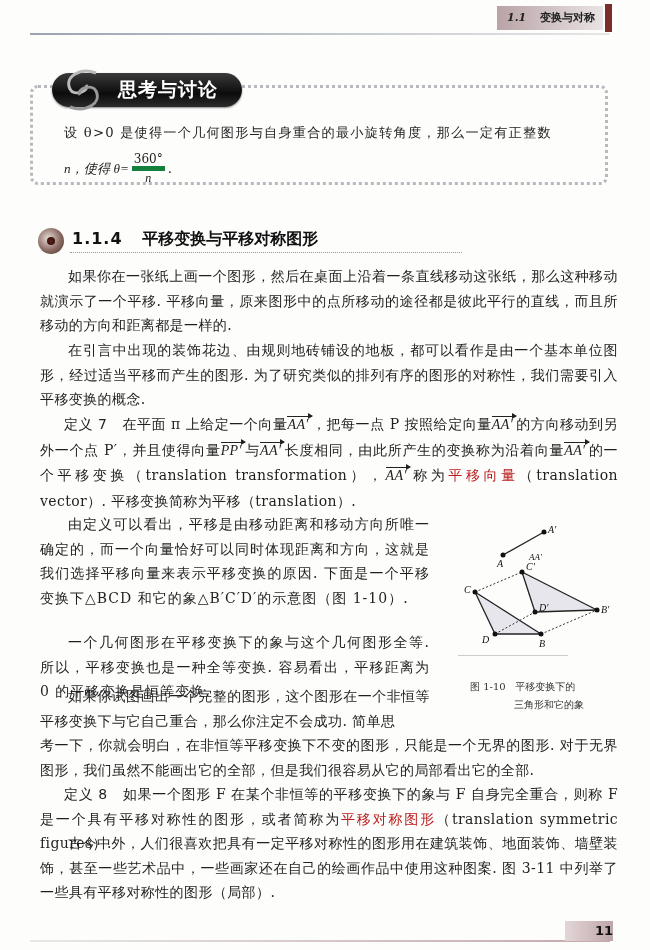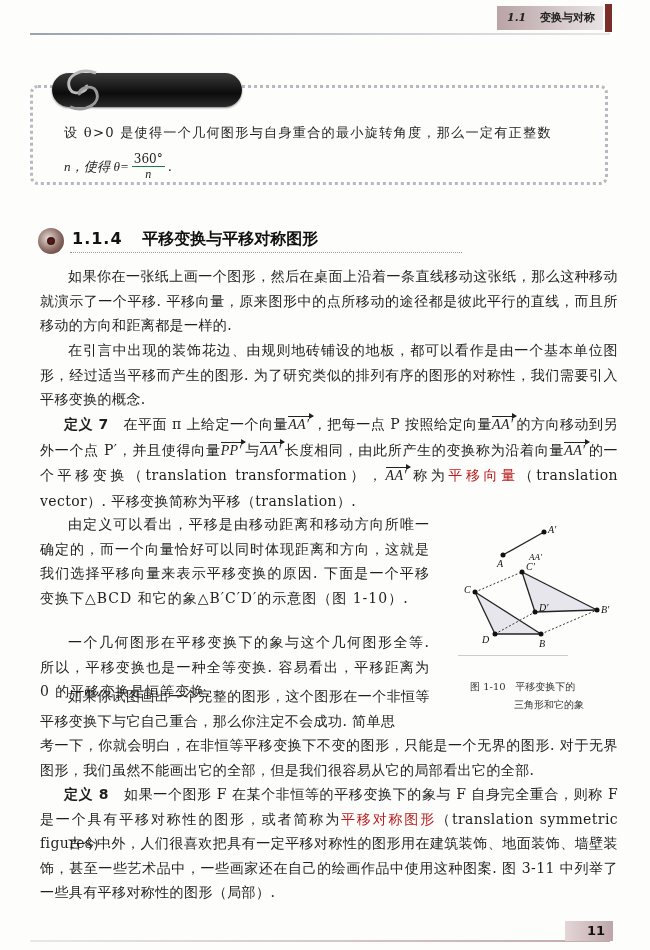--- a/index.html
+++ b/index.html
@@ -21,63 +21,64 @@
   .think-box { left: 30px; top: 85px; width: 578px; height: 100px;
     border: 3px dotted #b9b7bf; border-radius: 8px; box-sizing: border-box; }
   .think-badge { left: 52px; top: 73px; width: 190px; height: 34px; border-radius: 17px;
     background: linear-gradient(#3a3a3a, #0c0c0c 60%, #2b2b2b); box-shadow: 0 1px 2px #888; }
   .think-badge .swirl { position:absolute; left: 8px; top: -6px; width: 46px; height: 46px; }
   .think-badge .label { position:absolute; left: 66px; top: 4px; color:#fff; font-family:"DejaVu Sans", sans-serif;
     font-weight: bold; font-size: 19px; letter-spacing: 1px; }
   .think-text { left: 64px; top: 118px; width: 540px; font-size: 13.2px; line-height: 30px; letter-spacing: 1.2px; }
   .think-text2 { left: 64px; top: 152px; font-size: 13.2px; display:flex; align-items:center; }
   .frac { display:inline-flex; flex-direction:column; align-items:center; margin: 0 3px; font-size: 12px; line-height: 14px; }
-  .frac .top { border-bottom: 1px solid #15803d; padding: 0 2px; }
+  .frac .top { border-bottom: 5px solid #15803d; padding: 0 2px; }
   .ital { font-style: italic; font-family: "Liberation Serif", serif; }
 
   
   .sec-icon { left: 38px; top: 228px; width: 26px; height: 26px; border-radius: 50%;
     background: radial-gradient(circle at 40% 40%, #e8dcd8, #8a6a62 55%, #4a302a); }
   .sec-icon::after { content:""; position:absolute; left:9px; top:9px; width:8px; height:8px; border-radius:50%;
     background: radial-gradient(circle, #5a1f1a, #2a0a08); }
   .sec-title { left: 72px; top: 229px; font-family: "DejaVu Sans", sans-serif; font-weight: bold; font-size: 16px; color:#111; }
   .sec-title .num { margin-right: 14px; letter-spacing: 1px; }
   .sec-dots { left: 70px; top: 252px; width: 392px; border-bottom: 1px dotted #999; }
 
   .para { position:absolute; font-size: 14px; line-height: 24.5px; letter-spacing: 0.4px; color:#1f1f1f; text-align: justify; }
   .term { color: #b91c1c; }
-  .bold { font-weight: bold; font-family: "DejaVu Sans", sans-serif; }
+  .bold { font-weight: normal; font-family: "DejaVu Sans", sans-serif; }
   .vec { font-style: italic; font-family: "Liberation Serif", serif; border-top: 1px solid #222; position:relative; padding-right: 3px; }
   .vec::after { content:""; position:absolute; right:-1px; top:-4px; border-left:5px solid #222; border-top:3px solid transparent; border-bottom:3px solid transparent; }
 
   .fig { left: 455px; top: 520px; width: 175px; height: 135px; }
   .fig-cap { left: 470px; top: 678px; font-size: 10px; line-height: 18px; color:#333; }
   .fig-cap .l2 { padding-left: 44px; }
   .fig-rule { left: 458px; top: 655px; width: 110px; height: 1px; background: #ccc; }
 
   .foot-line { left: 30px; top: 940px; width: 580px; height: 2px; background: linear-gradient(to right, #e8e8e8, #c4a8ab); }
   .page-tab { left: 565px; top: 921px; width: 48px; height: 20px; background: linear-gradient(to right, #e4d6d7, #bda6a9);
-    text-align: right; padding-right: 8px; box-sizing: border-box; font-family:"DejaVu Sans", sans-serif; font-weight: bold; font-size: 13px; line-height: 20px; color:#111; }
+    text-align: right; box-sizing: border-box; font-family:"DejaVu Sans", sans-serif; font-weight: bold; font-size: 13px; line-height: 20px; color:#111; }
 </style>
 </head>
 <body>
 
 <div class="abs hdr-line"></div>
 <div class="abs hdr-tab">
   <span class="num">1.1</span>
   <span>变换与对称</span>
 </div>
 <div class="abs hdr-mark"></div>
 
 <div class="abs think-box"></div>
 <div class="abs think-badge">
   <svg class="swirl" viewBox="0 0 46 46">
     <path d="M36 6 C20 0 4 10 10 22 C14 30 30 24 26 18" fill="none" stroke="#bbb" stroke-width="3"></path>
     <path d="M10 40 C26 46 42 36 36 24 C32 16 16 22 20 28" fill="none" stroke="#999" stroke-width="3"></path>
   </svg>
+  <span class="label">思考与讨论</span>
 </div>
 <div class="abs think-text">设 θ&gt;0 是使得一个几何图形与自身重合的最小旋转角度，那么一定有正整数</div>
 <div class="abs think-text2">
   <span class="ital">n，使得 θ=</span>
   <span class="frac">
     <span class="top">360°</span>
     <span class="ital">n</span>
   </span>
   <span>.</span>
 </div>

